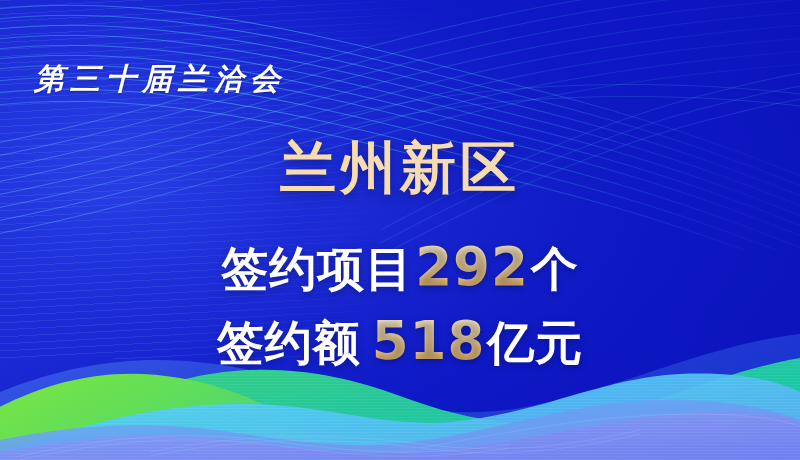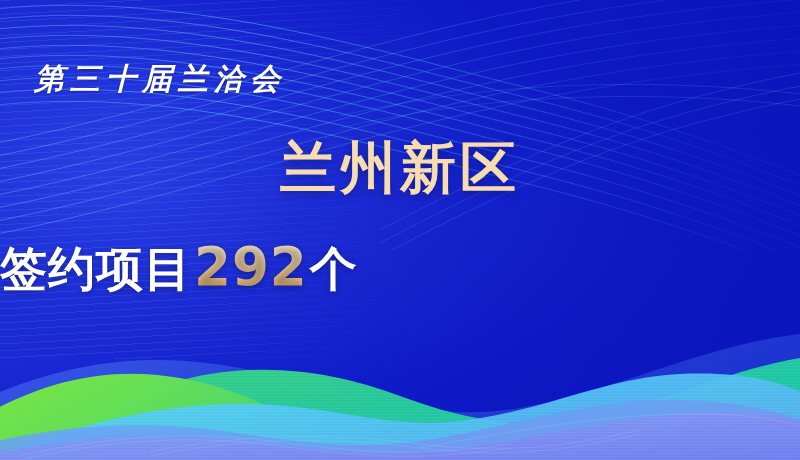--- a/index.html
+++ b/index.html
@@ -77,20 +77,21 @@
     line-height:1;
     letter-spacing:4px;
     color:#f7dcb0;
     text-shadow:0 3px 10px rgba(0,0,0,.28);
     white-space:nowrap;
   }
 
   .stat-line {
     position:absolute;
     left:0; right:0;
+    text-align:center;
     font-family:"DejaVu Sans", "Liberation Sans", sans-serif;
     font-weight:700;
     font-size:47px;
     line-height:1;
     letter-spacing:1px;
     color:#ffffff;
     white-space:nowrap;
     text-shadow:0 2px 7px rgba(0,0,0,.30);
   }
   .stat-line.l1 { top:240px; }
@@ -170,20 +171,23 @@
   </svg>
 
   <div class="kicker">第三十届兰洽会</div>
 
   <div class="headline">兰州新区</div>
 
   <div class="stat-line l1">
     <span>签约项目</span><span class="num">292</span><span>个</span>
   </div>
 
+  <div class="stat-line l2">
+    <span>签约额</span><span class="sp"></span><span class="num">518</span><span>亿元</span>
+  </div>
 
   <svg class="waves-svg" viewBox="0 0 800 460" preserveAspectRatio="none">
     <defs>
       <linearGradient id="gIndigo" x1="0" y1="0" x2="1" y2="0.4">
         <stop offset="0%" stop-color="#3a5ae8"></stop>
         <stop offset="45%" stop-color="#2642d8"></stop>
         <stop offset="100%" stop-color="#1b33cf"></stop>
       </linearGradient>
       <linearGradient id="gTeal" x1="0.15" y1="0" x2="1" y2="0.6">
         <stop offset="0%" stop-color="#3ad07e"></stop>

